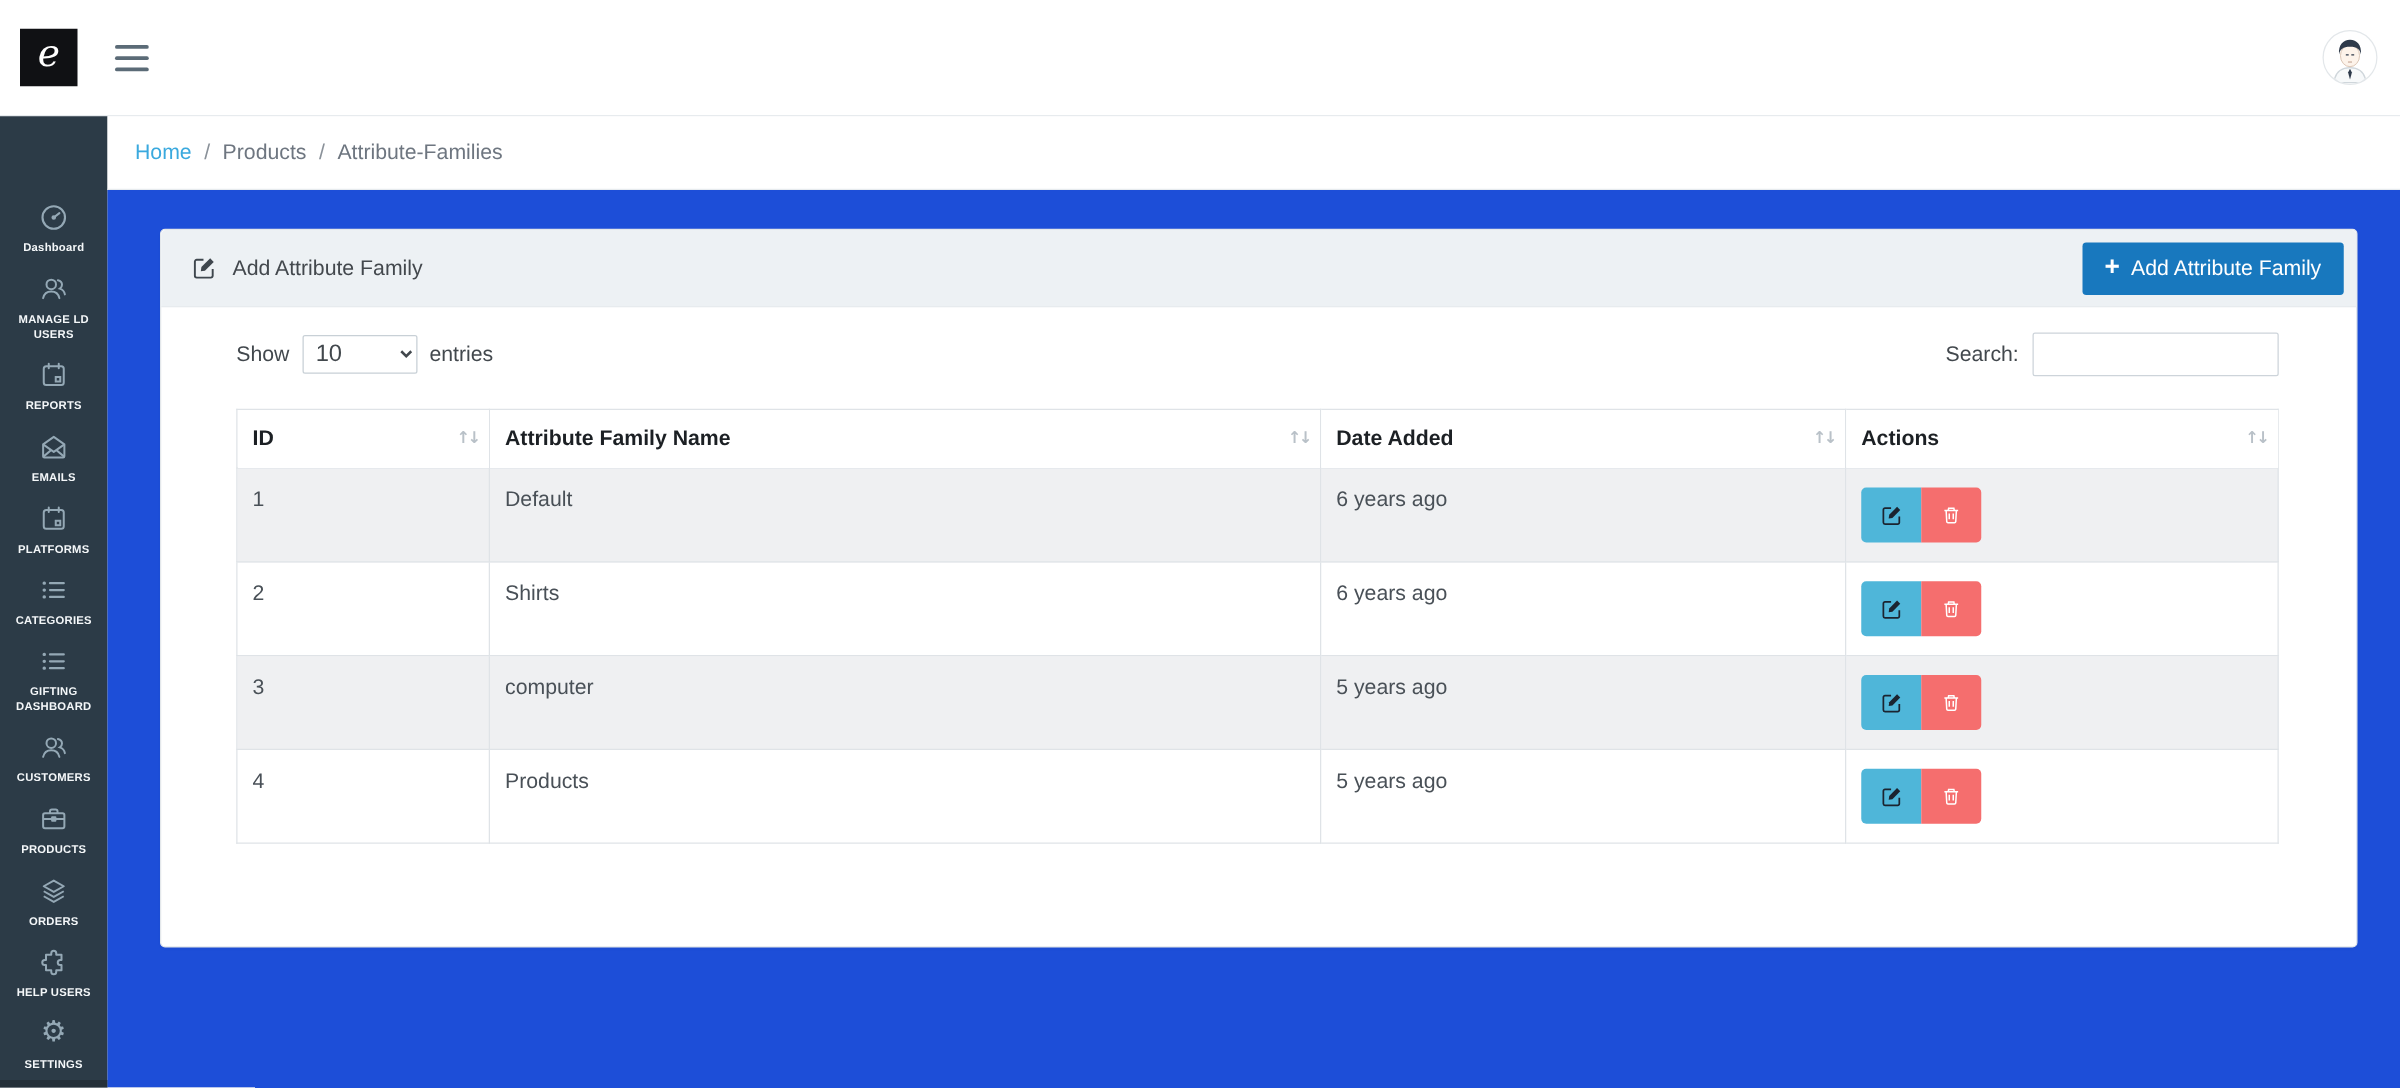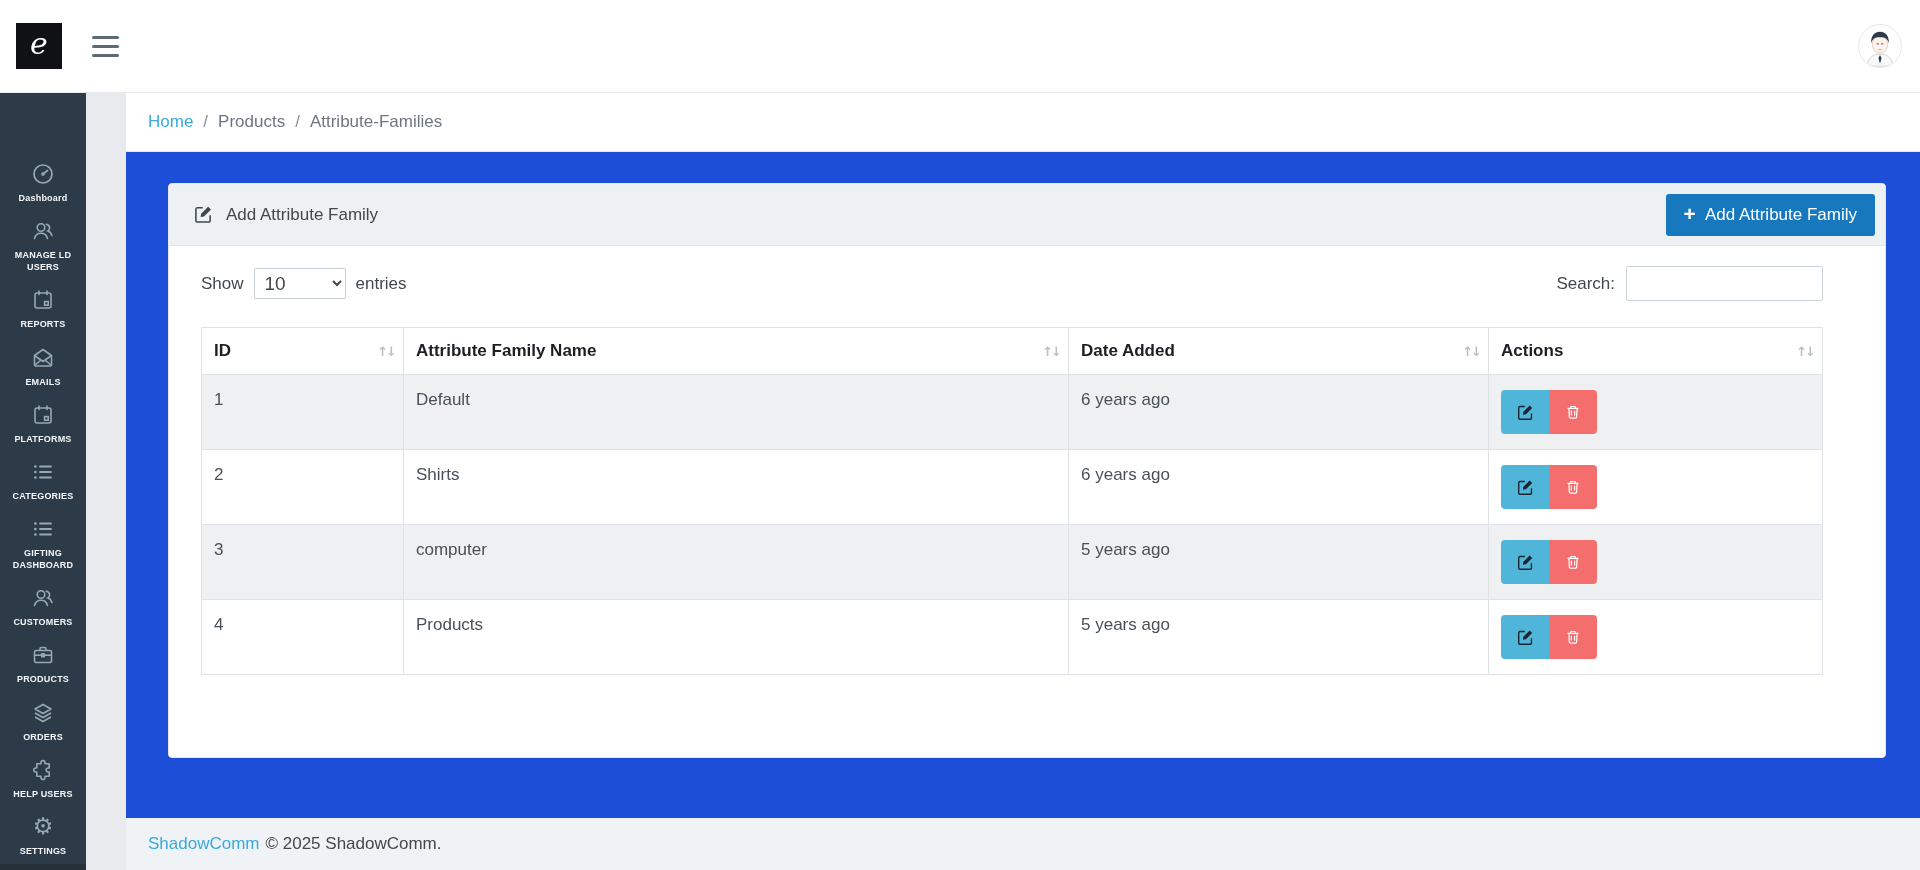--- a/index.html
+++ b/index.html
@@ -33,21 +33,21 @@
   .side-item .s-icon { color:#94a8b5; display:flex; align-items:center; justify-content:center;
     width:26px; height:26px; }
   .side-item .s-label { color:#f4f7f9; font-size:9px; font-weight:600;
     letter-spacing:.2px; line-height:1.35; }
   .side-foot { margin-top:auto; background:#253039; height:42px; display:flex;
     align-items:flex-start; justify-content:center; padding-top:10px; cursor:pointer;
     color:#8ea2af; }
   .gear-glyph { font-family:"DejaVu Sans", sans-serif; font-size:23px; line-height:1; }
 
   
-  .main { flex:1; display:flex; flex-direction:column; min-width:0;margin-left:40px; }
+  .main { flex:1; display:flex; flex-direction:column; min-width:0; }
   .breadcrumb-bar { height:59px; background:#ffffff; border-bottom:1px solid #e7ebee;
     display:flex; align-items:center; padding-left:22px; flex:0 0 auto; }
   .crumb { font-size:17px; }
   .crumb-link { color:#3aa9de; cursor:pointer; }
   .crumb-sep { color:#8a9199; margin:0 10px; }
   .crumb-plain { color:#6e7680; }
 
   .content { flex:1; background:#1d4ed8; min-height:0; overflow:hidden; }
 
   
@@ -55,21 +55,21 @@
     border:1px solid #e3e7ea; border-radius:4px; box-shadow:0 1px 2px rgba(60,70,80,.05); }
   .card-header { height:62px; background:#edf1f4; border-bottom:1px solid #e2e7ea;
     border-radius:4px 4px 0 0; display:flex; align-items:center; padding:0 10px 0 25px; }
   .card-title-wrap { display:flex; align-items:center; gap:13px; color:#3f474e; }
   .card-title { font-size:17px; color:#43484d; }
   .btn-primary { margin-left:auto; height:42px; background:#1878be; color:#fff;
     border:none; border-radius:3px; padding:0 18px; font-size:17px; cursor:pointer;
     display:flex; align-items:center; gap:9px; font-family:inherit; }
   .btn-primary .plus { font-size:21px; font-weight:700; line-height:1; padding-bottom:2px; }
 
-  .card-body { padding:20px 62px 0 32px; }
+  .card-body { padding:20px 62px 0 60px; }
   .toolbar { display:flex; align-items:center; justify-content:space-between; }
   .length-wrap { display:flex; align-items:center; gap:10px; font-size:17px; color:#42484d; }
   .length-wrap select { width:92px; height:31px; border:1px solid #c8d0d6; border-radius:2px;
     font-size:19px; color:#42484d; padding:0 6px; background:#fff; font-family:inherit; }
   .search-wrap { display:flex; align-items:center; gap:11px; font-size:17px; color:#42484d; }
   .search-wrap input { width:197px; height:35px; border:1px solid #cdd4da; border-radius:2px;
     font-size:16px; padding:0 8px; font-family:inherit; }
 
   
   table.data { width:100%; border-collapse:collapse; margin-top:26px; }
@@ -421,18 +421,14 @@
                 </td>
               </tr>
             </tbody>
           </table>
 
 
         </div>
       </div>
     </section>
 
-    <footer class="footer">
-      <span class="f-link">ShadowComm</span>
-      <span class="f-text">© 2025 ShadowComm.</span>
-    </footer>
   </main>
 </div>
 
 </body></html>

